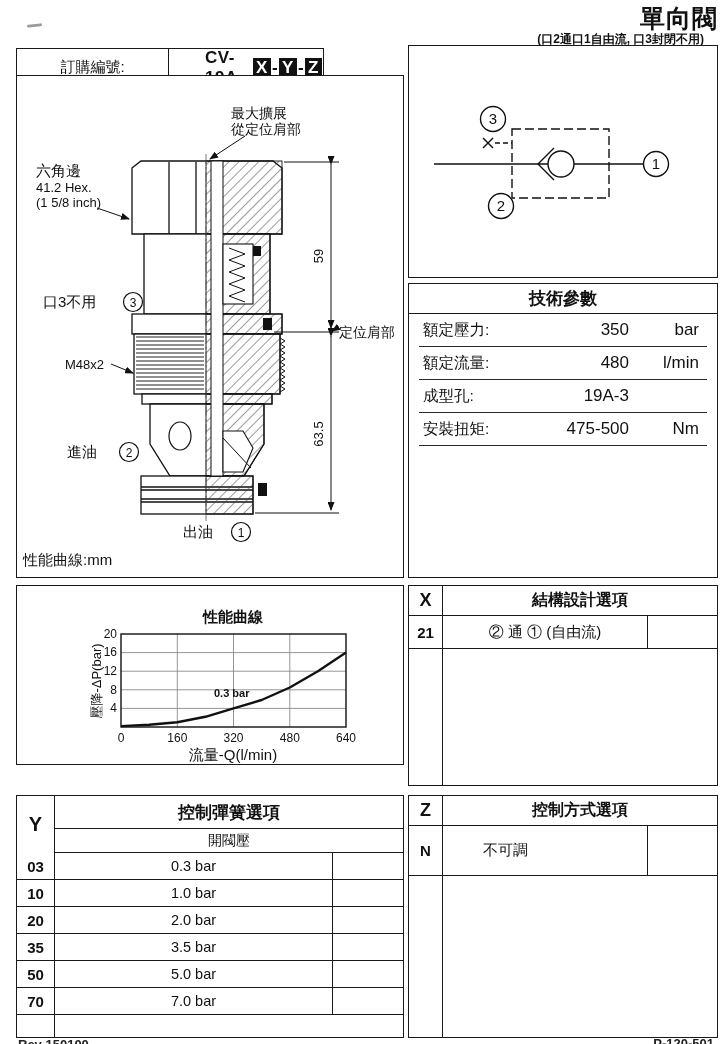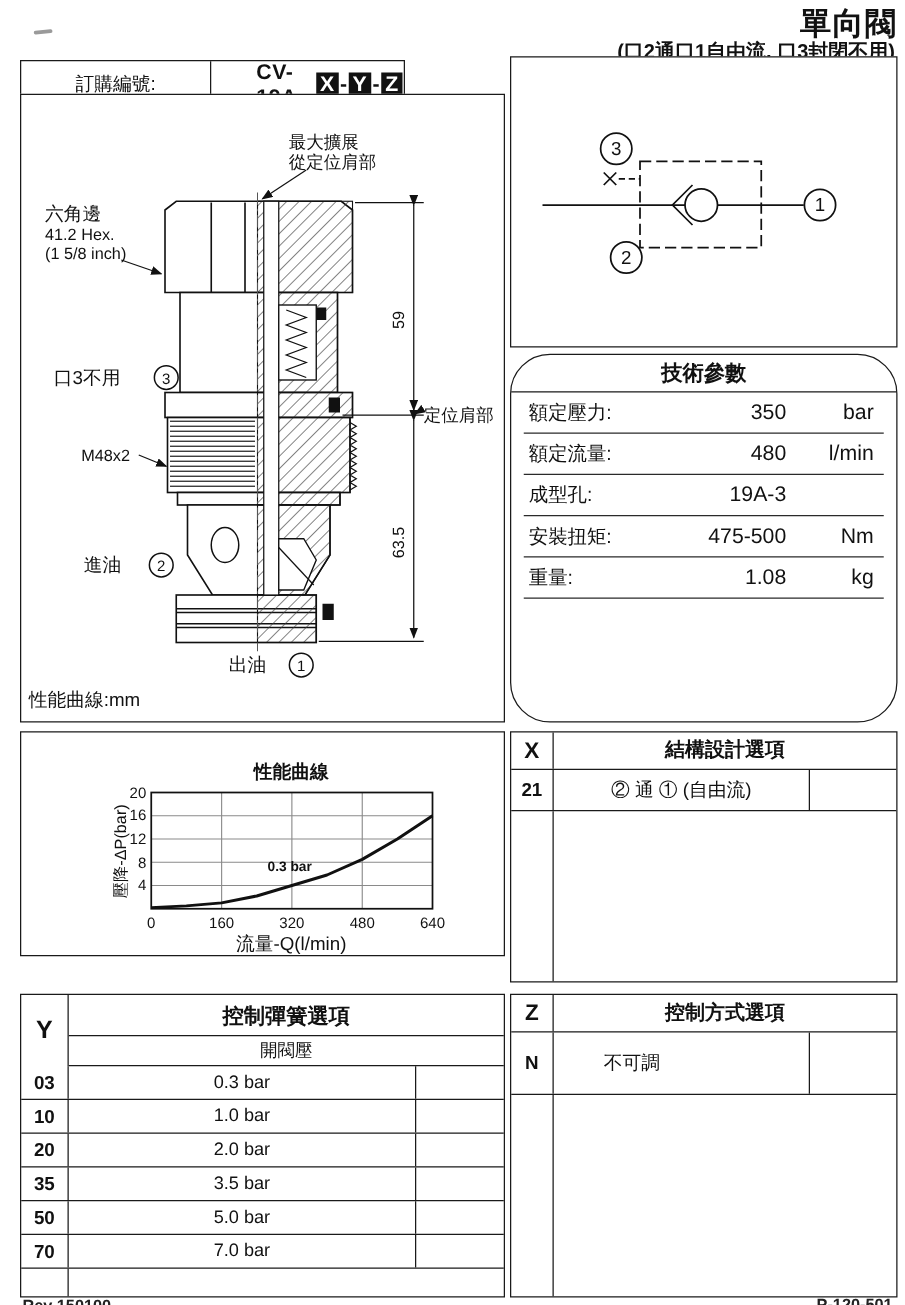--- a/index.html
+++ b/index.html
@@ -3,38 +3,38 @@
 <meta charset="utf-8">
 <style>
   * { margin:0; padding:0; box-sizing:border-box; }
   body { background:#e8e8e8; font-family:"Liberation Sans", sans-serif; }
   .page { position:relative; width:724px; height:1044px; background:#ffffff; color:#111;
           overflow:hidden; margin:0 auto; }
   .box { position:absolute; border:1.6px solid #1a1a1a; background:#fff; }
 
   
   .doc-title { position:absolute; top:2px; right:6px; font-size:25px; font-weight:bold; letter-spacing:1px; }
-  .doc-subtitle { position:absolute; top:31px; right:8px; font-size:16px; font-weight:bold; }
+  .doc-subtitle { position:absolute; top:31px; right:20px; font-size:12px; font-weight:bold; }
   .smudge { position:absolute; left:27px; top:24px; width:15px; height:3px; background:#9a9a9a; transform:rotate(-6deg); border-radius:2px; }
 
   
   .order { left:16px; top:48px; width:308px; height:39px; display:flex;gap:36px; }
   .order-label { width:152px; border-right:1.6px solid #1a1a1a; display:flex; align-items:center; justify-content:center; font-size:15px; }
   .order-code { flex:1; display:flex; align-items:center; justify-content:center; font-size:17px; font-weight:bold; letter-spacing:0.5px; }
   .inv { background:#111; color:#fff; padding:0 3px; margin:0 1px; }
 
   
   .drawing { left:16px; top:75px; width:388px; height:503px; }
   .unit-note { position:absolute; left:6px; top:475px; font-size:15px; }
 
   
   .symbol { left:408px; top:45px; width:310px; height:233px; }
 
   
-  .tech { left:408px; top:283px; width:310px; height:295px; display:flex; flex-direction:column;border-radius:32px; }
+  .tech { left:408px; top:283px; width:310px; height:295px; display:flex; flex-direction:column; }
   .tech-title { height:30px; border-bottom:1.6px solid #1a1a1a; display:flex; align-items:center; justify-content:center;
                 font-size:17px; font-weight:bold; }
   .trow { height:33px; display:grid; grid-template-columns:102px 1fr 78px; align-items:center;
           border-bottom:1.4px solid #2a2a2a; margin:0 10px; }
   .tlabel { font-size:15.5px; padding-left:4px; }
   .tvalue { font-size:17px; text-align:right; }
   .tunit  { font-size:17px; text-align:right; padding-right:8px; }
 
   
   .chartbox { left:16px; top:585px; width:388px; height:180px; }
@@ -232,25 +232,20 @@
     <div class="trow">
       <span class="tlabel">成型孔:</span>
       <span class="tvalue">19A-3</span>
       <span class="tunit"></span>
     </div>
     <div class="trow">
       <span class="tlabel">安裝扭矩:</span>
       <span class="tvalue">475-500</span>
       <span class="tunit">Nm</span>
     </div>
-    <div class="trow">
-      <span class="tlabel">重量:</span>
-      <span class="tvalue">1.08</span>
-      <span class="tunit">kg</span>
-    </div>
   </div>
 
   <div class="box chartbox">
     <svg width="385" height="198" viewBox="0 0 385 198">
       <text x="216" y="36" font-size="15" font-weight="600" text-anchor="middle">性能曲線</text>
       <g stroke="#8a8a8a" stroke-width="0.9">
         <line x1="160.3" y1="48" x2="160.3" y2="141"></line>
         <line x1="216.5" y1="48" x2="216.5" y2="141"></line>
         <line x1="272.8" y1="48" x2="272.8" y2="141"></line>
         <line x1="104" y1="122.4" x2="329" y2="122.4"></line>

